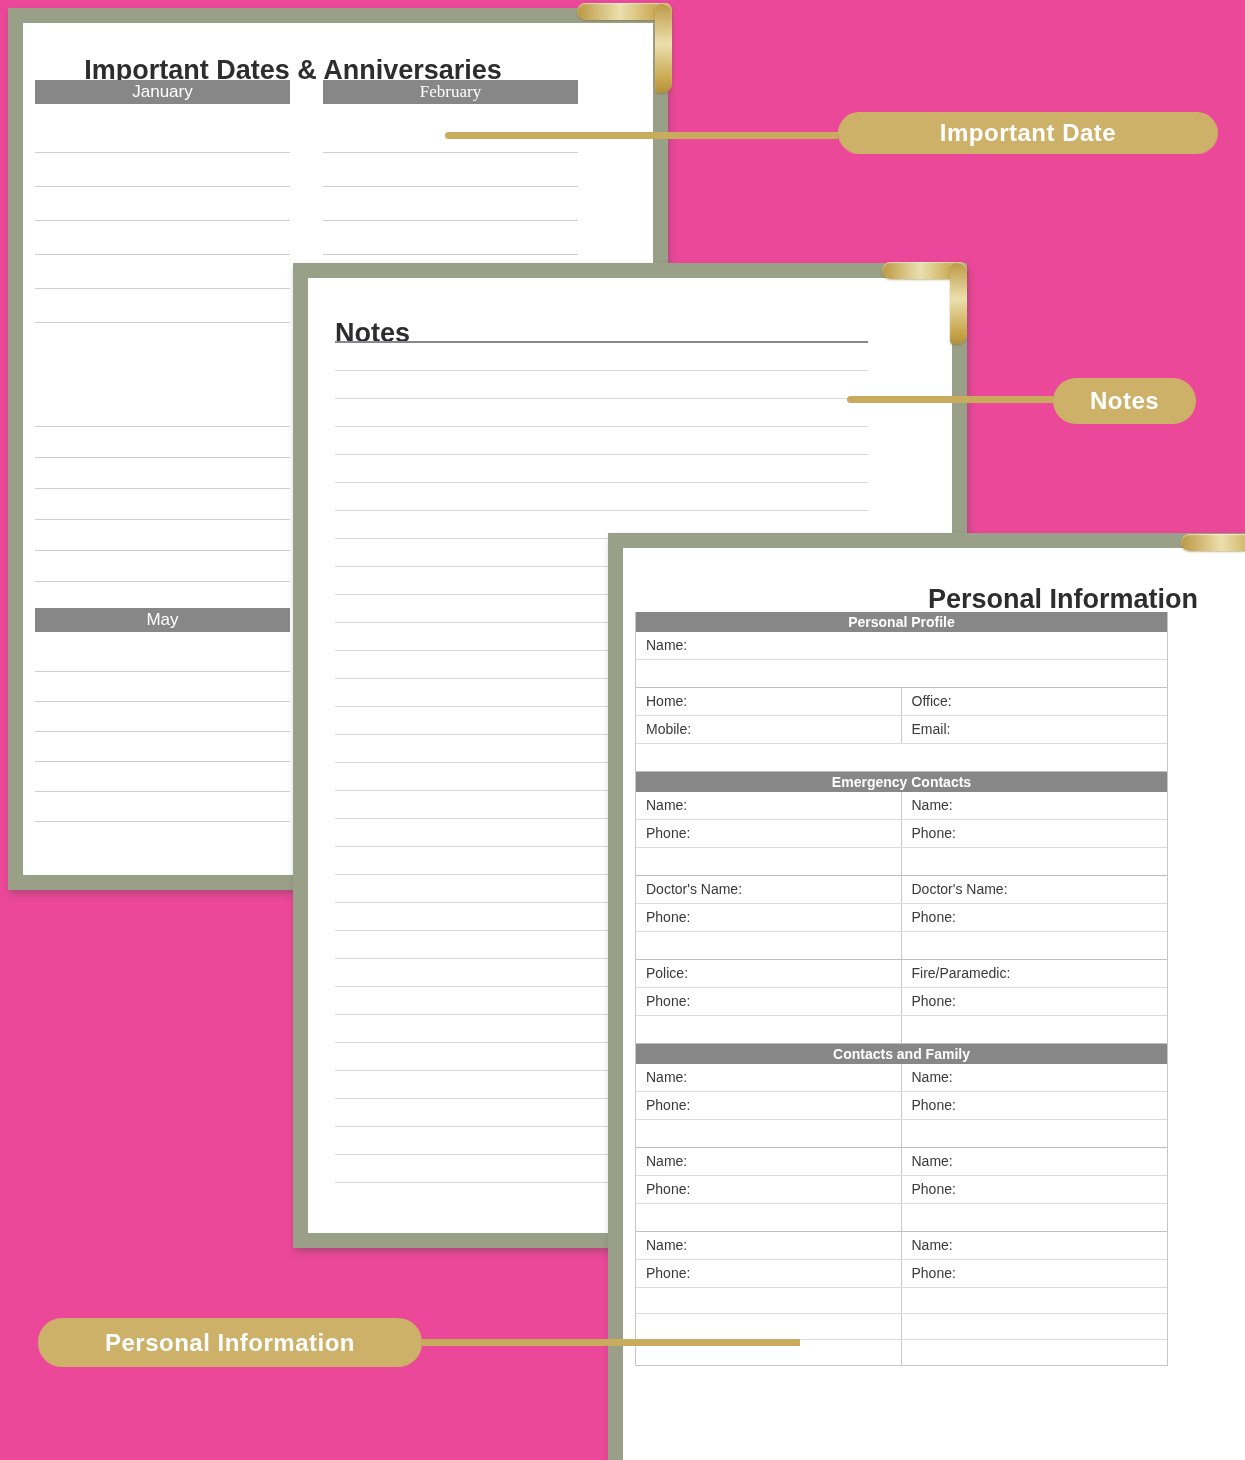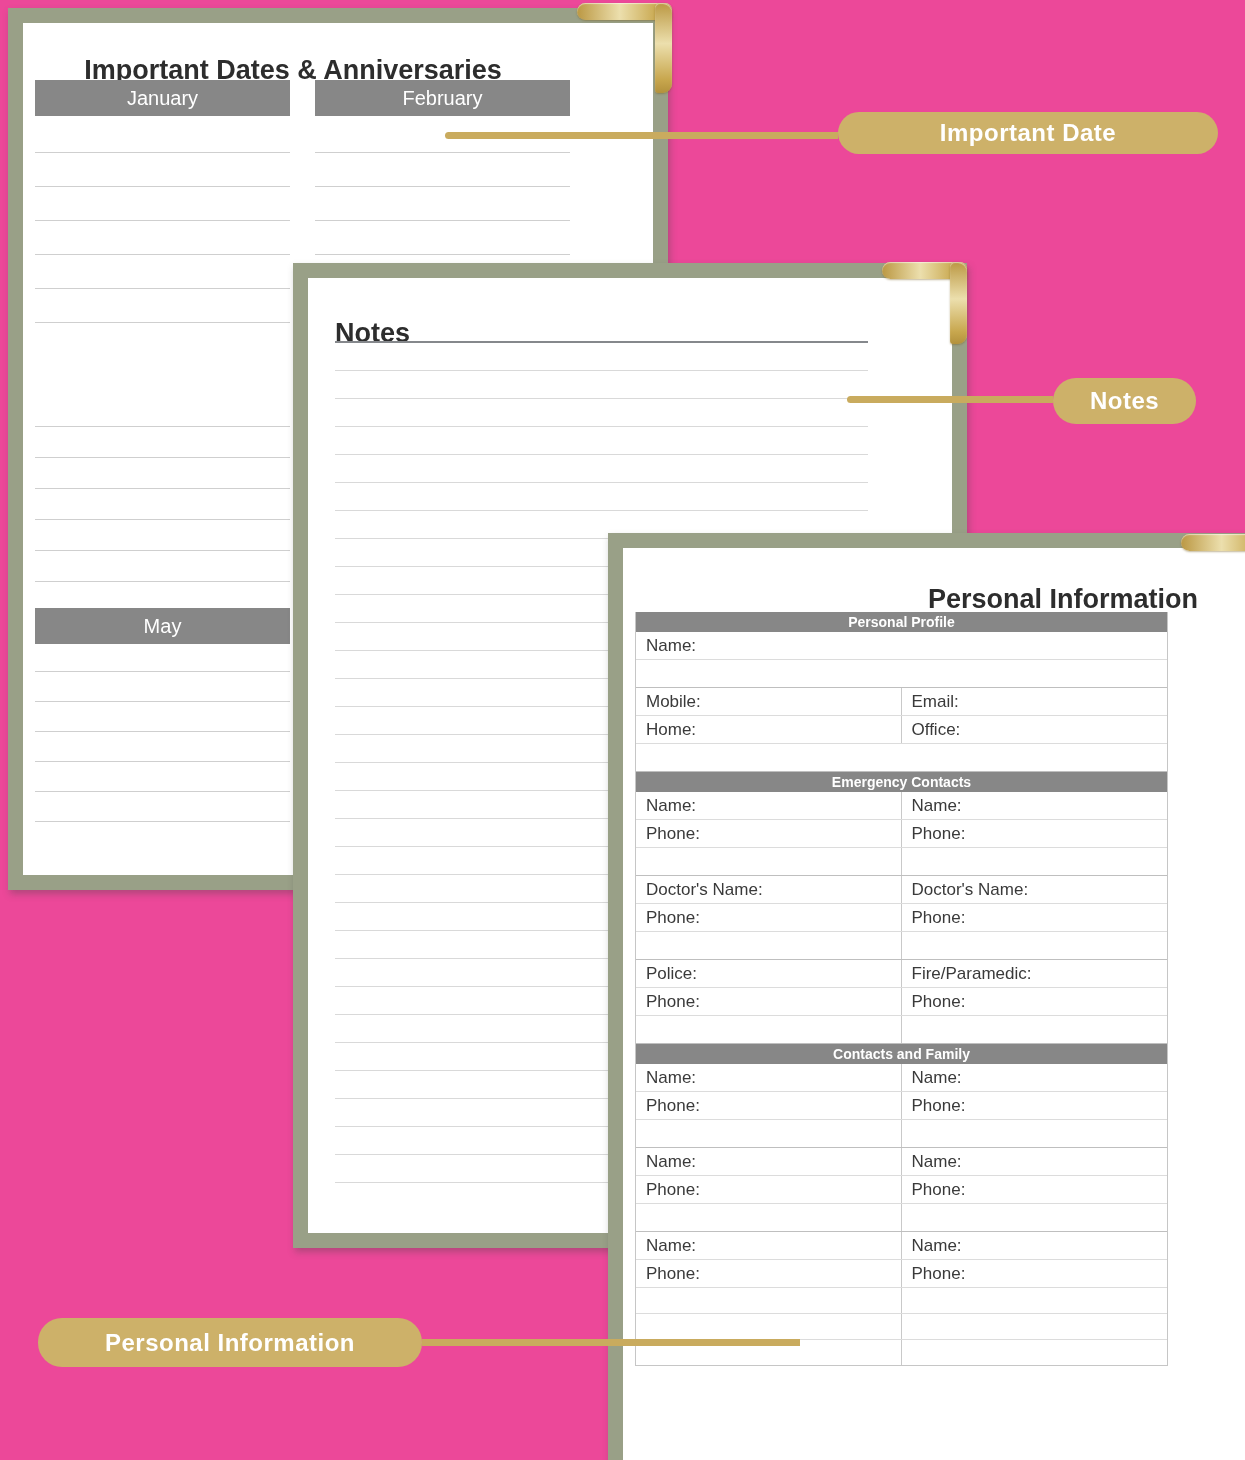--- a/index.html
+++ b/index.html
@@ -24,41 +24,41 @@
   #personal-page{left:608px;top:533px;width:635px;height:922px;z-index:3;}
 
   .page-title{position:absolute;color:var(--text-dark);font-size:27px;line-height:1.15;
               white-space:nowrap;}
   #dates-title{top:14px;left:0;width:540px;text-align:center;}
   #notes-title{top:18px;left:27px;}
   #personal-title{top:14px;right:60px;text-align:right;}
 
   
   .month-section{position:absolute;width:255px;}
-  .month-bar{height:36px;background:var(--header-bar-gray);color:#fff;font-size:20px;
+  .month-bar{height:24px;background:var(--header-bar-gray);color:#fff;font-size:17px;
              display:flex;align-items:center;justify-content:center;}
   .month-line{position:absolute;left:0;width:255px;height:1px;background:#cfcfcf;}
 
   
   #notes-rule{position:absolute;left:27px;top:63px;width:533px;height:2px;background:#85888c;}
   .notes-line{position:absolute;left:27px;width:533px;height:1px;background:var(--ruled-line);}
 
   
   #pi-table{position:absolute;left:12px;top:64px;width:533px;background:#fff;
             border:1px solid #c6c6c6;border-top:none;box-sizing:border-box;}
   .pi-header{height:20px;background:var(--header-bar-gray);color:#fff;font-size:14px;font-weight:bold;
              display:flex;align-items:center;justify-content:center;}
   .pi-row{position:relative;height:27px;border-bottom:1px solid #dcdcdc;}
   .pi-row.blank{border-bottom-color:#bfbfbf;}
   .pi-row.short{height:25px;border-bottom-color:#dcdcdc;}
   .pi-row:last-child{border-bottom:none;}
   .pi-cell{position:absolute;top:0;bottom:0;}
   .pi-cell.l{left:0;width:50%;border-right:1px solid #c9c9c9;box-sizing:border-box;}
   .pi-cell.r{left:50%;right:0;}
-  .pi-label{display:block;font-size:17px;color:var(--label-text);padding-left:10px;line-height:27px;
+  .pi-label{display:block;font-size:14px;color:var(--label-text);padding-left:10px;line-height:27px;
             white-space:nowrap;}
 
   
   .gold-corner{position:absolute;pointer-events:none;z-index:5;}
   .gc-arm{position:absolute;box-shadow:inset 0 1px 1px rgba(255,255,255,.55), 0 1px 2px rgba(120,95,30,.45);}
   .gc-h{left:0;right:0;height:17px;border-radius:9px 7px 3px 9px;
         background:linear-gradient(90deg,#bb9843 0%,#ecdfad 45%,#c8a74e 85%,#b3913c 100%);}
   .gc-v{right:0;width:17px;border-radius:5px 9px 9px 3px;
         background:linear-gradient(180deg,#bb9843 0%,#ecdfad 45%,#c8a74e 85%,#b3913c 100%);}
   .gold-corner.tr .gc-h{top:0;}
@@ -81,21 +81,21 @@
     <div id="months-grid">
         <div class="month-section" style="left: 12px; top: 57px; height: 246px;">
           <div class="month-bar">January</div>
           <div class="month-line" style="top: 72px;"></div>
           <div class="month-line" style="top: 106px;"></div>
           <div class="month-line" style="top: 140px;"></div>
           <div class="month-line" style="top: 174px;"></div>
           <div class="month-line" style="top: 208px;"></div>
           <div class="month-line" style="top: 242px;"></div>
         </div>
-        <div class="month-section" style="left: 292px; top: 57px; height: 246px;">
+        <div class="month-section" style="left: 300px; top: 57px; height: 246px; font-family: Liberation Serif, serif;">
           <div class="month-bar">February</div>
           <div class="month-line" style="top: 72px;"></div>
           <div class="month-line" style="top: 106px;"></div>
           <div class="month-line" style="top: 140px;"></div>
           <div class="month-line" style="top: 174px;"></div>
           <div class="month-line" style="top: 208px;"></div>
           <div class="month-line" style="top: 242px;"></div>
         </div>
         <div class="month-section" style="left: 12px; top: 339px; height: 223px;">
           <div class="month-line" style="top: 64px;"></div>
@@ -165,32 +165,32 @@
   <section class="page" id="personal-page">
     <h2 class="page-title" id="personal-title">Personal Information</h2>
     <div id="pi-table">
         <div class="pi-header">Personal Profile</div>
         <div class="pi-row">
           <span class="pi-label">Name:</span>
         </div>
         <div class="pi-row blank"></div>
         <div class="pi-row">
           <div class="pi-cell l">
+            <span class="pi-label">Home:</span>
+          </div>
+          <div class="pi-cell r">
+            <span class="pi-label">Office:</span>
+          </div>
+        </div>
+        <div class="pi-row">
+          <div class="pi-cell l">
             <span class="pi-label">Mobile:</span>
           </div>
           <div class="pi-cell r">
             <span class="pi-label">Email:</span>
-          </div>
-        </div>
-        <div class="pi-row">
-          <div class="pi-cell l">
-            <span class="pi-label">Home:</span>
-          </div>
-          <div class="pi-cell r">
-            <span class="pi-label">Office:</span>
           </div>
         </div>
         <div class="pi-row blank"></div>
         <div class="pi-header">Emergency Contacts</div>
         <div class="pi-row">
           <div class="pi-cell l">
             <span class="pi-label">Name:</span>
           </div>
           <div class="pi-cell r">
             <span class="pi-label">Name:</span>

